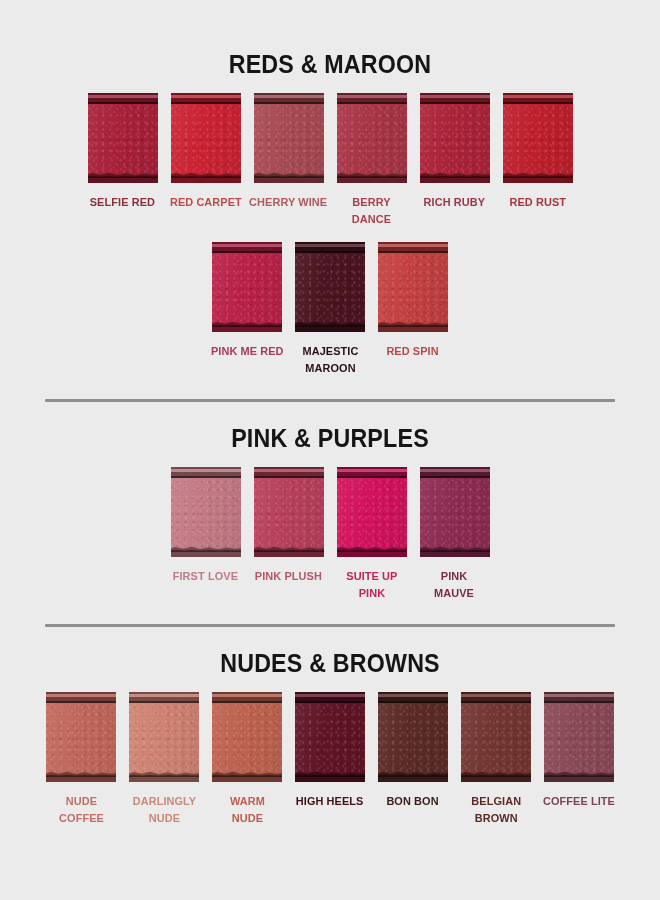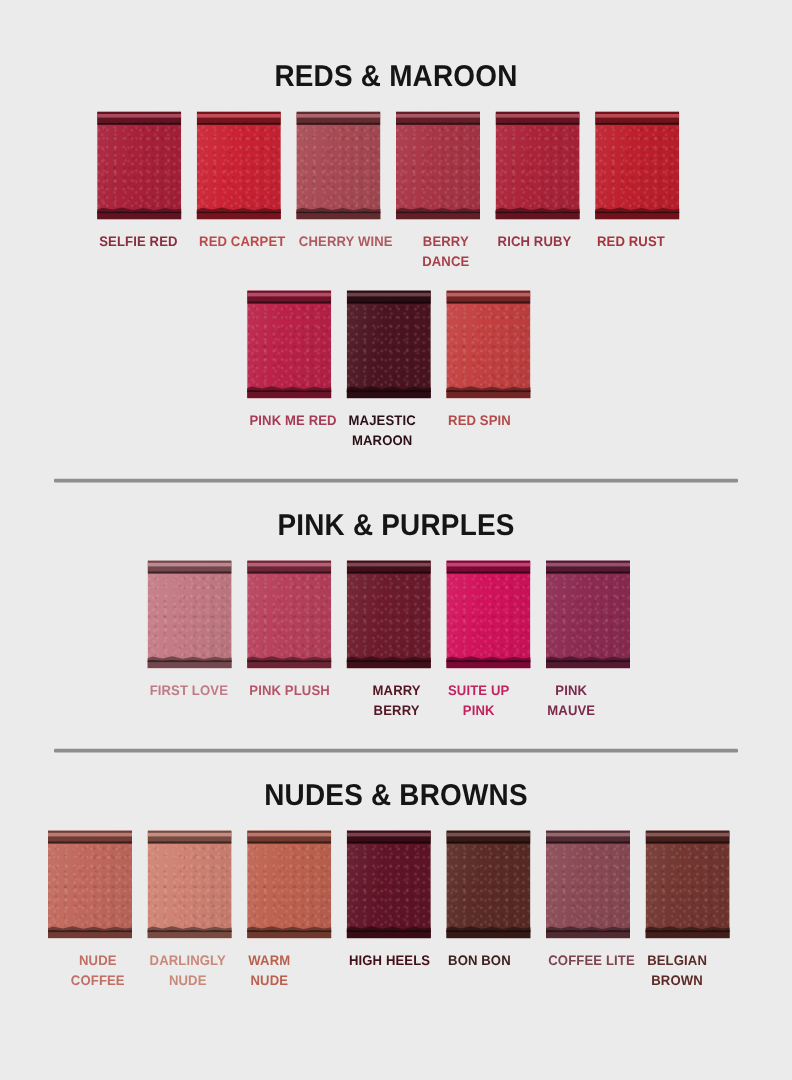--- a/index.html
+++ b/index.html
@@ -45,21 +45,21 @@
   .row {
     display: flex;
     justify-content: center;
     align-items: flex-start;
   }
 
   .cell {
     width: 83px;
     display: flex;
     flex-direction: column;
-    align-items: flex-start;
+    align-items: center;
   }
 
   .swatch-wrap {
     width: 70px;
     height: 90px;
     position: relative;
   }
 
   
   .swatch {
@@ -286,33 +286,20 @@
                 <div class="top-shine"></div>
                 <div class="top-line"></div>
                 <div class="bot-edge"></div>
                 <div class="bot-line"></div>
               </div>
             </div>
             <div class="label" style="color: rgb(182, 85, 104);">PINK PLUSH</div>
           </div>
           <div class="cell">
             <div class="swatch-wrap">
-              <div class="swatch" style="--c: #6d1b2c; --cd: #3f101a; --cdd: #21080d; --cl: #965b67;">
-                <div class="body"></div>
-                <div class="top-edge"></div>
-                <div class="top-shine"></div>
-                <div class="top-line"></div>
-                <div class="bot-edge"></div>
-                <div class="bot-line"></div>
-              </div>
-            </div>
-            <div class="label" style="color: rgb(81, 22, 34);">MARRY BERRY</div>
-          </div>
-          <div class="cell">
-            <div class="swatch-wrap">
               <div class="swatch" style="--c: #d3125c; --cd: #7a0a35; --cdd: #3f051c; --cl: #df548a;">
                 <div class="body"></div>
                 <div class="top-edge"></div>
                 <div class="top-shine"></div>
                 <div class="top-line"></div>
                 <div class="bot-edge"></div>
                 <div class="bot-line"></div>
               </div>
             </div>
             <div class="label" style="color: rgb(196, 34, 95);">SUITE UP
@@ -400,41 +387,41 @@
                 <div class="top-shine"></div>
                 <div class="top-line"></div>
                 <div class="bot-edge"></div>
                 <div class="bot-line"></div>
               </div>
             </div>
             <div class="label" style="color: rgb(61, 32, 28);">BON BON</div>
           </div>
           <div class="cell">
             <div class="swatch-wrap">
-              <div class="swatch" style="--c: #8a4a55; --cd: #502b31; --cdd: #29161a; --cl: #ab7d85;">
-                <div class="body"></div>
-                <div class="top-edge"></div>
-                <div class="top-shine"></div>
-                <div class="top-line"></div>
-                <div class="bot-edge"></div>
-                <div class="bot-line"></div>
-              </div>
-            </div>
-            <div class="label" style="color: rgb(125, 68, 80);">COFFEE LITE</div>
-          </div>
-          <div class="cell">
-            <div class="swatch-wrap">
               <div class="swatch" style="--c: #733630; --cd: #431f1c; --cdd: #23100e; --cl: #9a6e6a;">
                 <div class="body"></div>
                 <div class="top-edge"></div>
                 <div class="top-shine"></div>
                 <div class="top-line"></div>
                 <div class="bot-edge"></div>
                 <div class="bot-line"></div>
               </div>
             </div>
             <div class="label" style="color: rgb(90, 42, 38);">BELGIAN
 BROWN</div>
+          </div>
+          <div class="cell">
+            <div class="swatch-wrap">
+              <div class="swatch" style="--c: #8a4a55; --cd: #502b31; --cdd: #29161a; --cl: #ab7d85;">
+                <div class="body"></div>
+                <div class="top-edge"></div>
+                <div class="top-shine"></div>
+                <div class="top-line"></div>
+                <div class="bot-edge"></div>
+                <div class="bot-line"></div>
+              </div>
+            </div>
+            <div class="label" style="color: rgb(125, 68, 80);">COFFEE LITE</div>
           </div>
         </div>
       </div>
     </div>
 </div>
 
 </body></html>

